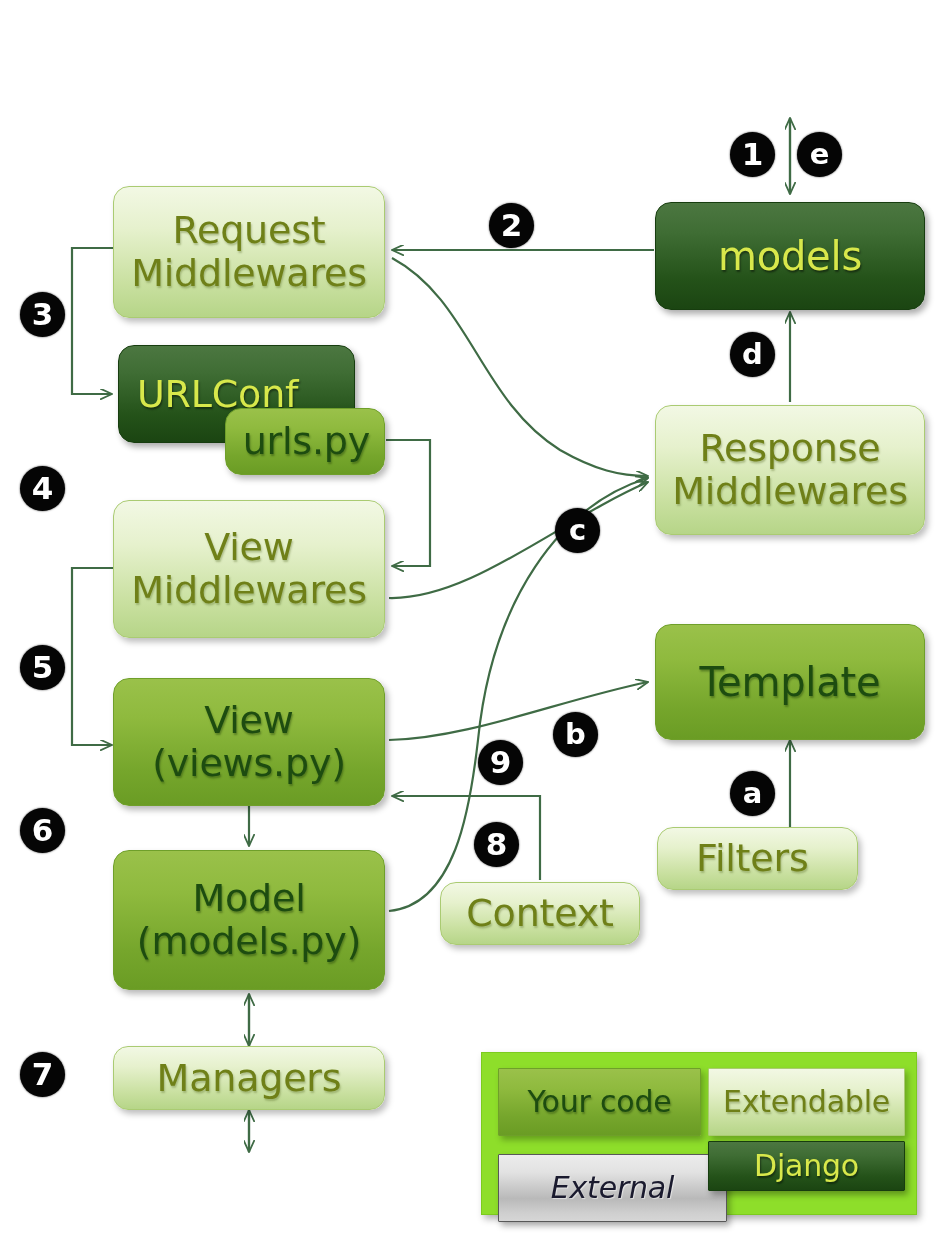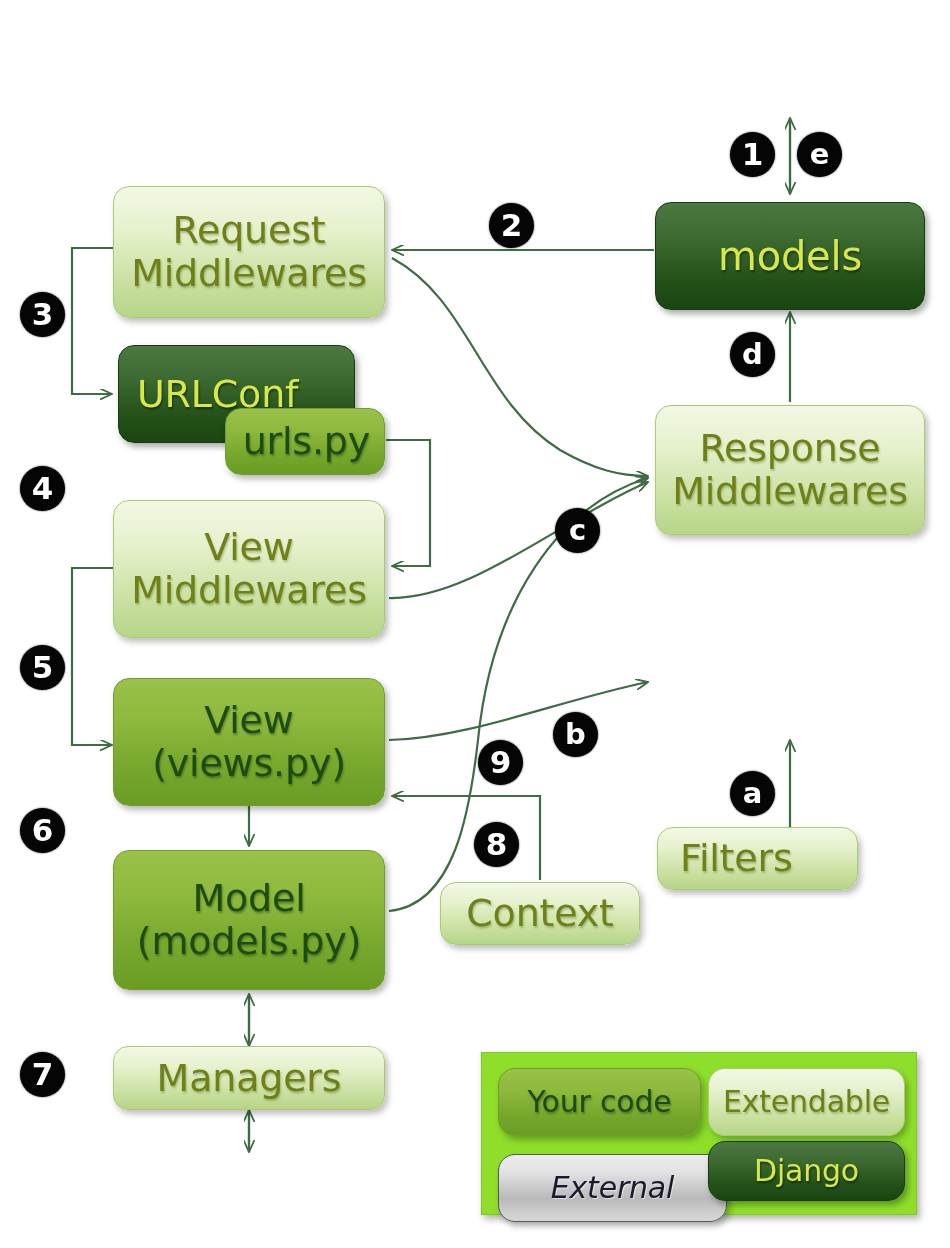--- a/index.html
+++ b/index.html
@@ -84,21 +84,21 @@
   
   #legend{
     position:absolute;
     left:481px; top:1052px;
     width:436px; height:163px;
     background:#8ede2a;
     border:1px solid #7ccb1e;
     box-shadow:3px 4px 7px rgba(0,0,0,.3);
     box-sizing:border-box;
   }
-  #legend .node{border-radius:17px;}
+  #legend .node{border-radius:1px;}
 
   .fs40{font-size:40px;}
   .fs38{font-size:38px;}
   .fs30{font-size:30px;}
 </style>
 </head>
 <body>
 
 <div id="diagram">
 
@@ -162,22 +162,23 @@
 
   <div class="node t-yourcode fs38" style="left:113px;top:850px;width:272px;height:140px;">Model
 (models.py)</div>
 
   <div class="node t-extend fs38" style="left:113px;top:1046px;width:272px;height:64px;border-radius:15px;">Managers</div>
 
 
   <div class="node t-extend fs38" style="left:655px;top:405px;width:270px;height:130px;">Response
 Middlewares</div>
 
-
-  <div class="node t-extend fs38" style="left:657px;top:827px;width:201px;height:63px;justify-content:flex-start;padding-left:22px;">Filters</div>
+  <div class="node t-yourcode fs40" style="left:655px;top:624px;width:270px;height:116px;">Template</div>
+
+  <div class="node t-extend fs38" style="left:657px;top:827px;width:201px;height:63px;justify-content:flex-start;padding-left:38px;">Filters</div>
 
 
   <div class="node t-extend fs38" style="left:440px;top:882px;width:200px;height:63px;">Context</div>
 
   <div class="marker" style="left:730px;top:132px;">1</div>
   <div class="marker alpha" style="left:797px;top:132px;">e</div>
 
   <div class="marker" style="left:489px;top:203px;">2</div>
 
   <div class="marker" style="left:20px;top:292px;">3</div>
@@ -191,16 +192,16 @@
 
   <div class="marker alpha" style="left:730px;top:771px;">a</div>
   <div class="marker alpha" style="left:553px;top:712px;">b</div>
   <div class="marker alpha" style="left:555px;top:508px;">c</div>
   <div class="marker alpha" style="left:730px;top:332px;">d</div>
 
   <div id="legend">
     <div class="node t-yourcode fs30" style="left:16px;top:15px;width:203px;height:68px;">Your code</div>
     <div class="node t-extend fs30" style="left:226px;top:15px;width:197px;height:68px;">Extendable</div>
     <div class="node t-external fs30" style="left:16px;top:101px;width:229px;height:68px;font-style:italic;">External</div>
-    <div class="node t-django fs30" style="left:226px;top:88px;width:197px;height:60px;">Django</div>
+    <div class="node t-django fs30" style="left:226px;top:88px;width:197px;height:50px;">Django</div>
   </div>
 
 </div>
 
 </body></html>

